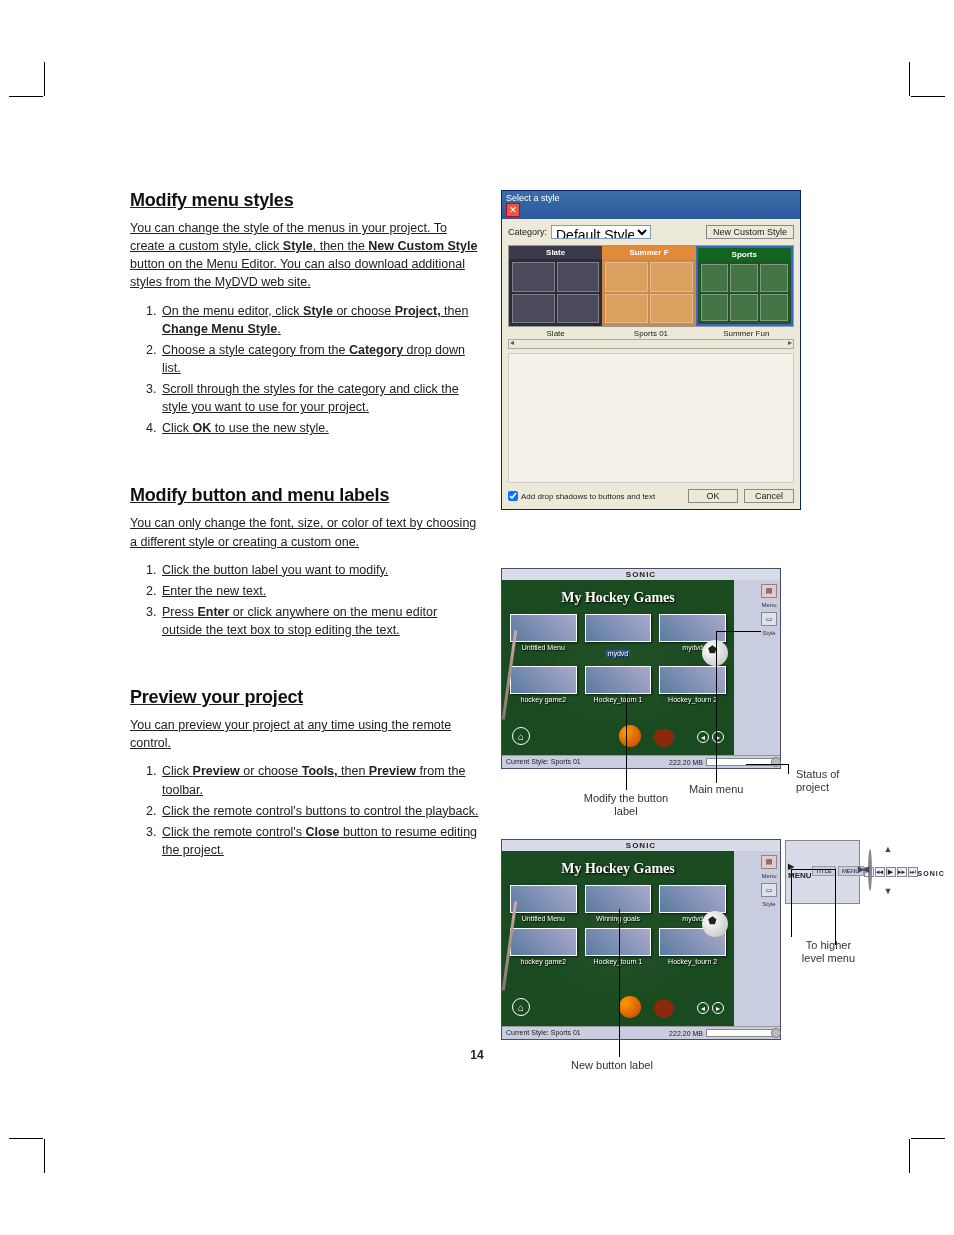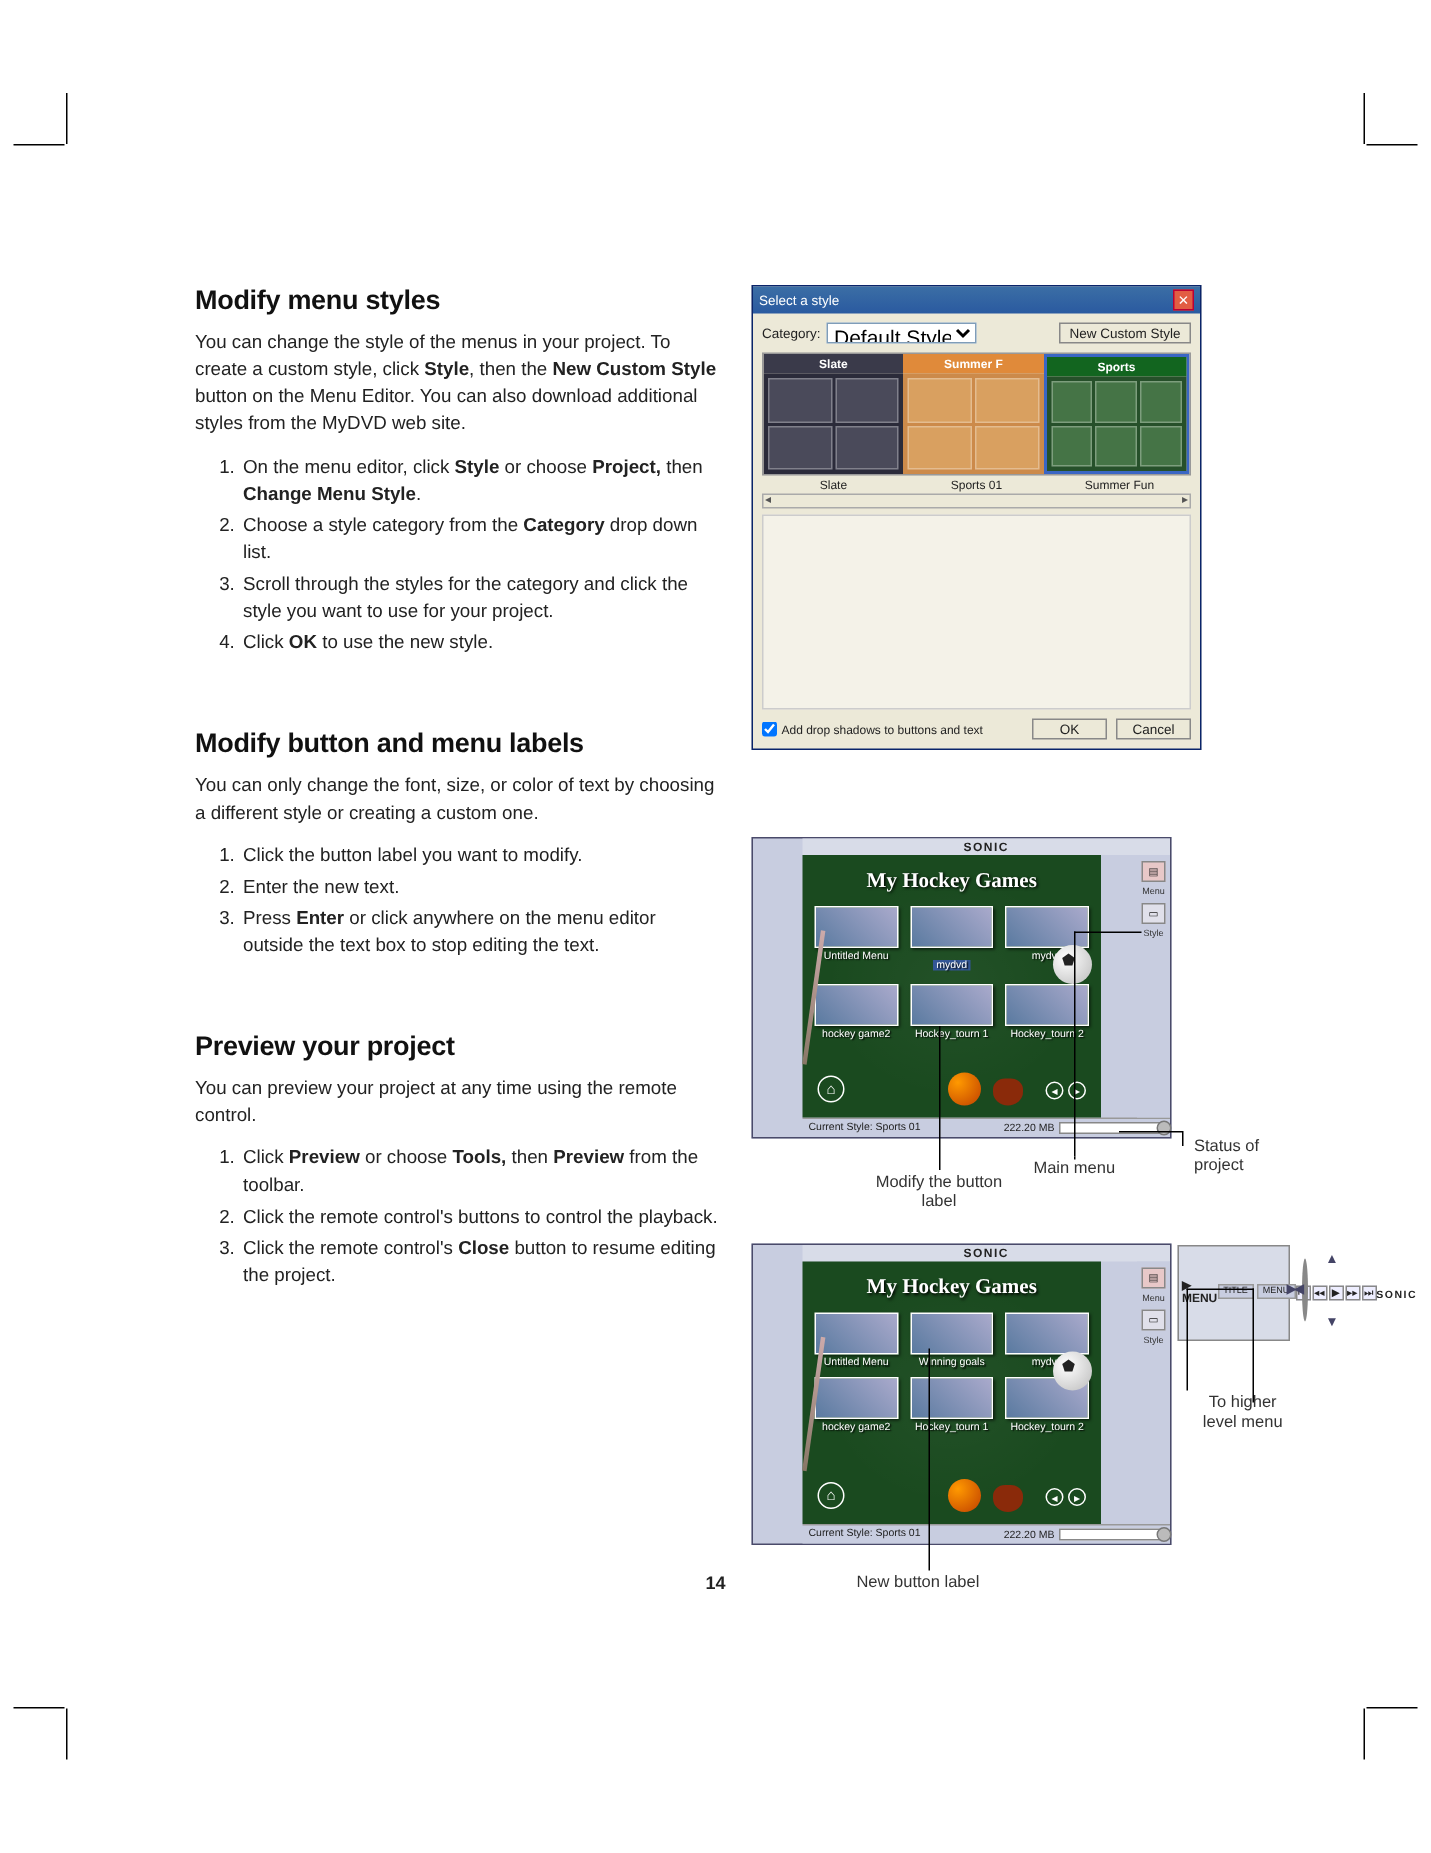--- a/index.html
+++ b/index.html
@@ -32,35 +32,35 @@
   .cols { display: flex; gap: 22px; }
   .leftcol { width: 350px; }
   .rightcol { width: 330px; position: relative; }
 
   h2 { font-size: 18px; font-weight: 700; margin-bottom: 8px; color: #111; letter-spacing: -0.2px;}
   p { font-size: 12.5px; line-height: 1.45; margin-bottom: 10px; }
   ol { list-style: decimal; padding-left: 30px; font-size: 12.5px; line-height: 1.45; margin-bottom: 18px; }
   ol li { margin-bottom: 3px; padding-left: 2px;}
   .bold { font-weight: 700; }
 
-  .section { margin-bottom: 48px; }
+  .section { margin-bottom: 48px; text-decoration: underline; }
   
   .pn { position:absolute; left:0; width:954px; top:1048px; text-align:center; font-size:12px; font-weight:700;}
 
   
   .dlg {
     width: 300px;
     border: 1px solid #0a246a;
     background: #ece9d8;
     font-family: Tahoma, Arial, sans-serif;
     font-size: 9px;
   }
   .dlg .titlebar {
     background: linear-gradient(#3b6ea5,#2a5aa0);
-    color:#fff; padding:2px 4px; display:flex; justify-content:space-between; align-items:center;
+    color:#fff; padding:2px 4px; display:flex; justify-content:space-between; flex-direction:column;
   }
   .dlg .titlebar .closex {
     width:14px;height:14px;background:#e25d43;color:#fff;display:flex;align-items:center;justify-content:center;border:1px solid #b03;font-size:9px;line-height:1;
   }
   .dlg .body { padding:6px; }
   .dlg .row1 { display:flex; align-items:center; gap:4px; margin-bottom:6px;}
   .dlg select { font-size:14px; border:1px solid #7f9db9; background:#fff; height:14px;}
   .dlg .btn { background:#ece9d8;border:1px solid #888;padding:1px 6px;font-size:9px; }
   .strip {
     background:#dcd8c8; border:1px solid #999; height:82px; display:flex; align-items:stretch; gap:0; overflow:hidden;
@@ -90,21 +90,20 @@
   .dlg .btns .btn{ width:50px; text-align:center;}
 
   
   .dvd {
     width: 280px;
     background:#c8cde0;
     border:1px solid #4a4a6a;
     font-family: Tahoma, Arial, sans-serif;
     margin-bottom: 70px;
     position:relative;
-    padding-left:33px;
   }
   .dvd .topbar{ background:#d8dce8; text-align:center; font-size:8px; font-weight:700; padding:1px 0; letter-spacing:1px;}
   .dvd .inner{ display:flex;gap:24px; }
   .dvd .screen{
     flex:1; background:#1a4a1f; background-image: radial-gradient(rgba(255,255,255,.04) 0, transparent 60%);
     padding:10px 8px 6px 8px; position:relative; min-height:175px;
   }
   .dvd .screen .title{ color:#fff; font-weight:700; font-size:14px; text-align:center; font-family: Georgia, serif; margin-bottom:8px; text-shadow:1px 1px 2px #000;}
   .dvd .thumbs{ display:grid; grid-template-columns:repeat(3,1fr); gap:6px 8px; }
   .dvd .thumb{ text-align:center; }

